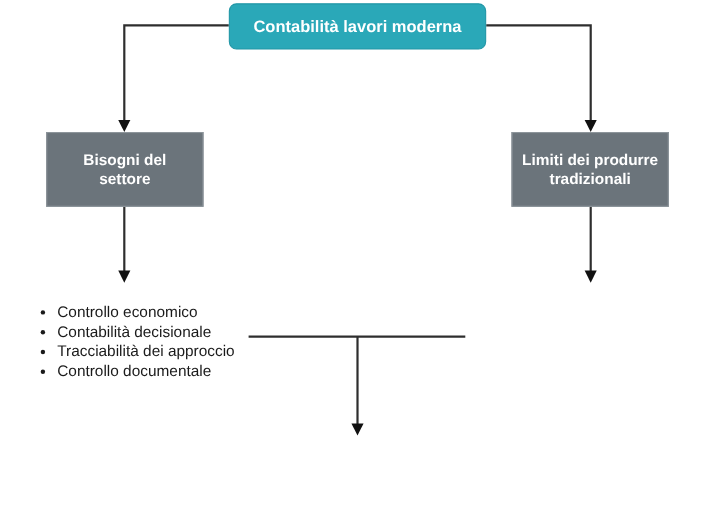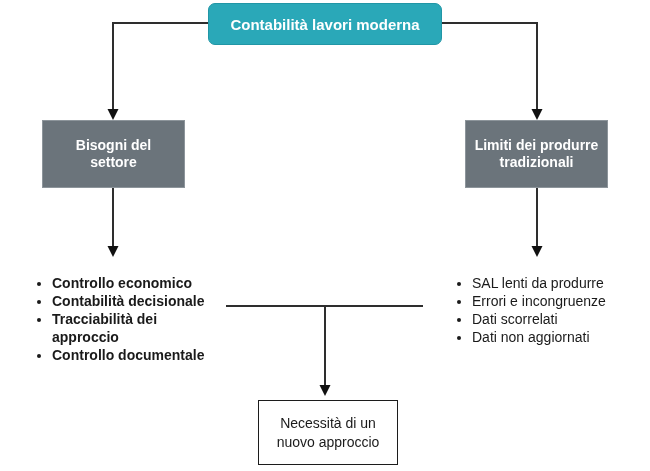--- a/index.html
+++ b/index.html
@@ -42,21 +42,21 @@
     padding:0 8px;
   }
   .node-branch-left{left:42px;top:120px;}
   .node-branch-right{left:465px;top:120px;}
   .bullet-list{
     position:absolute;top:274px;width:200px;
     list-style:disc outside;
     padding-left:28px;
     font-size:14px;line-height:18px;color:var(--text-dark);
   }
-  .bullet-list-left{left:24px;font-weight:bold;}
+  .bullet-list-left{left:24px;}
   .bullet-list-right{left:444px;width:192px;}
   .node-outcome{
     left:258px;top:400px;width:140px;height:65px;
     background:#fff;
     border:1.5px solid #1c1c1c;
     color:var(--text-dark);font-size:14px;line-height:19px;
     padding:0 10px;
   }
 </style>
 </head>
@@ -89,22 +89,15 @@
 
   <div class="node node-branch node-branch-right">Limiti dei produrre tradizionali</div>
 
   <ul class="bullet-list bullet-list-left">
       <li>Controllo economico</li>
       <li>Contabilità decisionale</li>
       <li>Tracciabilità dei approccio</li>
       <li>Controllo documentale</li>
     </ul>
 
-  <ul class="bullet-list bullet-list-right">
-      <li>SAL lenti da produrre</li>
-      <li>Errori e incongruenze</li>
-      <li>Dati scorrelati</li>
-      <li>Dati non aggiornati</li>
-    </ul>
 
-  <div class="node node-outcome">Necessità di un nuovo approccio</div>
 
 </div>
 
 </body></html>

